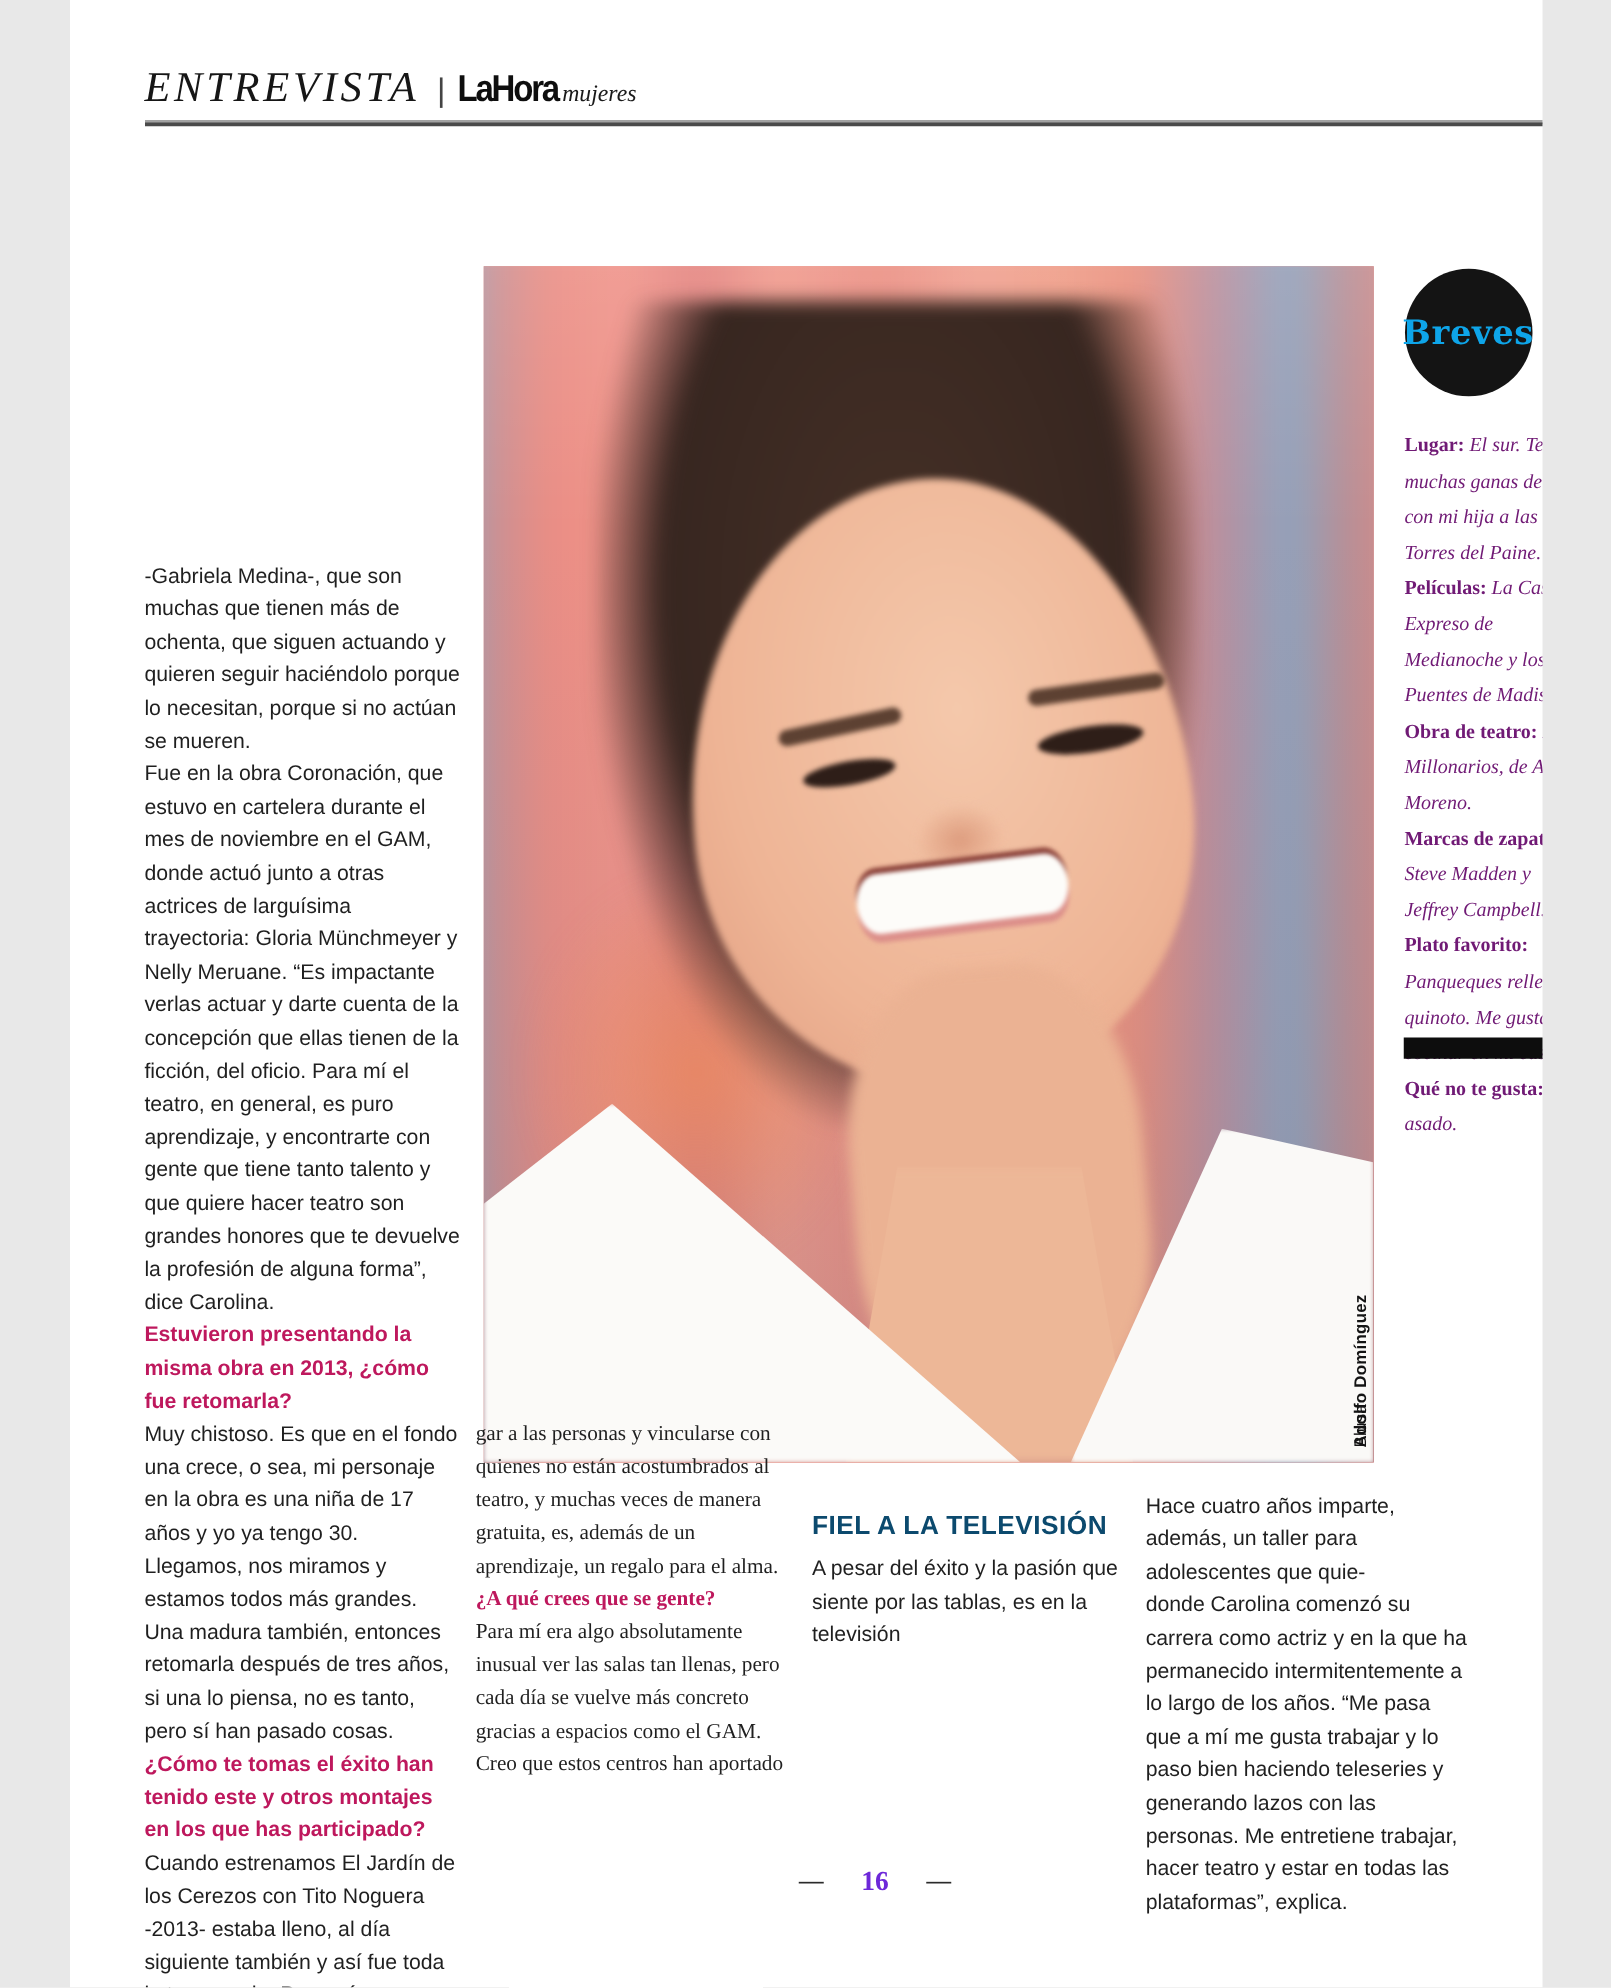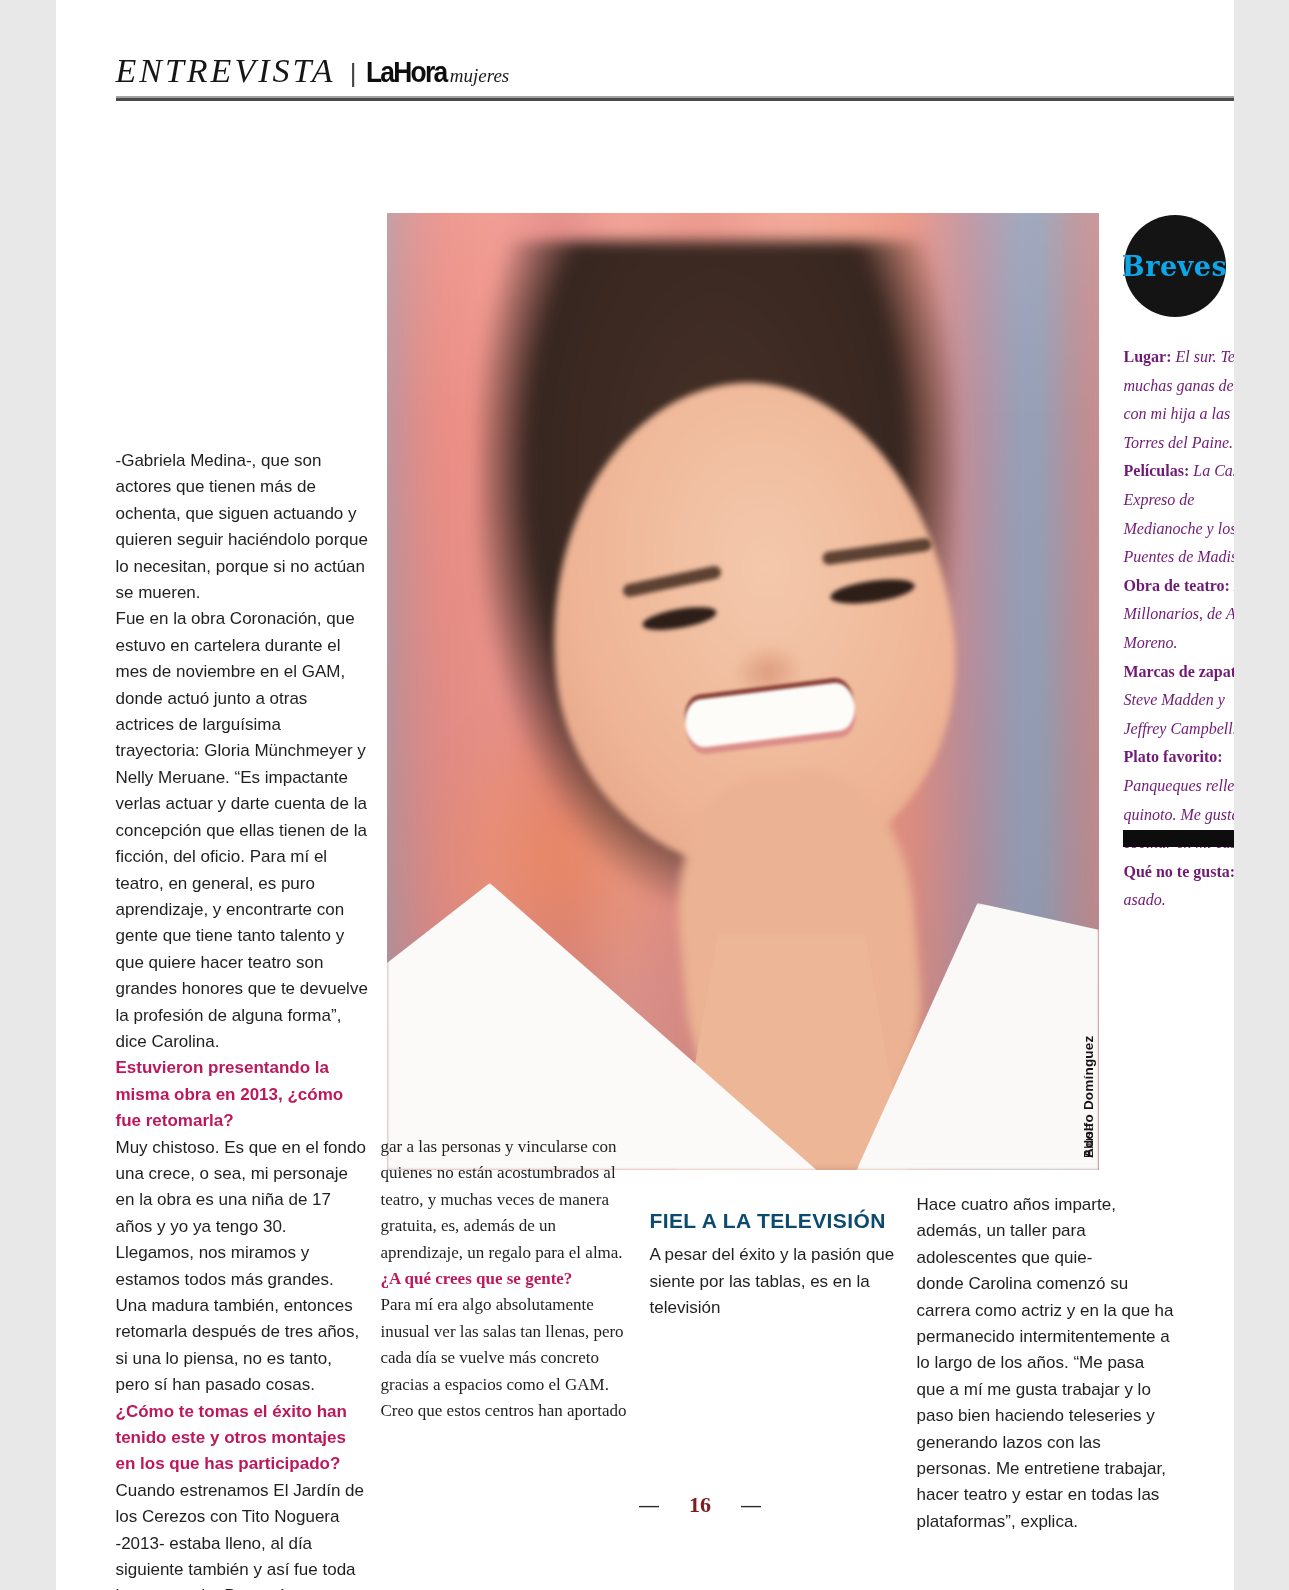--- a/index.html
+++ b/index.html
@@ -142,40 +142,40 @@
   .b-value{font-style:italic;}
   .breves-bar{position:absolute;left:1067px;top:830px;width:149px;height:17px;background:#0d0d0d;}
 
   
   .footer{
     position:absolute;left:0;top:1492px;width:1289px;
     display:flex;align-items:center;justify-content:center;gap:30px;
   }
   .footer .dash{font-size:20px;color:#2b2b2b;}
   .footer .pagenum{
-    font-family:"Liberation Serif",serif;font-weight:700;font-size:22px;color:#7f1d1d;
+    font-family:"Liberation Serif",serif;font-weight:700;font-size:22px;color:#6d28d9;
   }
 </style>
 </head>
 <body>
 
 <div class="page">
 
   <div class="header">
     <div class="header-line">
       <span class="section-title">ENTREVISTA</span>
       <span class="header-sep">|</span>
       <span class="brand">LaHora</span>
       <span class="brand-sub">mujeres</span>
     </div>
     <div class="header-rule"></div>
   </div>
 
   <div class="col" id="left-col">
-      <p class="body">-Gabriela Medina-, que son actores que tienen más de ochenta, que siguen actuando y quieren seguir haciéndolo porque lo necesitan, porque si no actúan se mueren.</p>
+      <p class="body">-Gabriela Medina-, que son muchas que tienen más de ochenta, que siguen actuando y quieren seguir haciéndolo porque lo necesitan, porque si no actúan se mueren.</p>
       <p class="body">Fue en la obra Coronación, que estuvo en cartelera durante el mes de noviembre en el GAM, donde actuó junto a otras actrices de larguísima trayectoria: Gloria Münchmeyer y Nelly Meruane. “Es impactante verlas actuar y darte cuenta de la concepción que ellas tienen de la ficción, del oficio. Para mí el teatro, en general, es puro aprendizaje, y encontrarte con gente que tiene tanto talento y que quiere hacer teatro son grandes honores que te devuelve la profesión de alguna forma”, dice Carolina.</p>
       <p class="question">Estuvieron presentando la misma obra en 2013, ¿cómo fue retomarla?</p>
       <p class="body">Muy chistoso. Es que en el fondo una crece, o sea, mi personaje en la obra es una niña de 17 años y yo ya tengo 30. Llegamos, nos miramos y estamos todos más grandes. Una madura también, entonces retomarla después de tres años, si una lo piensa, no es tanto, pero sí han pasado cosas.</p>
       <p class="question">¿Cómo te tomas el éxito han tenido este y otros montajes en los que has participado?</p>
       <p class="body">Cuando estrenamos El Jardín de los Cerezos con Tito Noguera -2013- estaba lleno, al día siguiente también y así fue toda la temporada. Para mí era una gran novedad que en el teatro quedara gente afuera. Al mes me vine al GAM a presentar Coronación, que también estuvo lleno toda la temporada. Ahí me di cuenta de que la gente está yendo más al teatro. Siempre me ha pasado que poder lle-</p>
     </div>
 
   <div class="photo">
     <div class="ph-bg"></div>
     <div class="ph-shade"></div>

